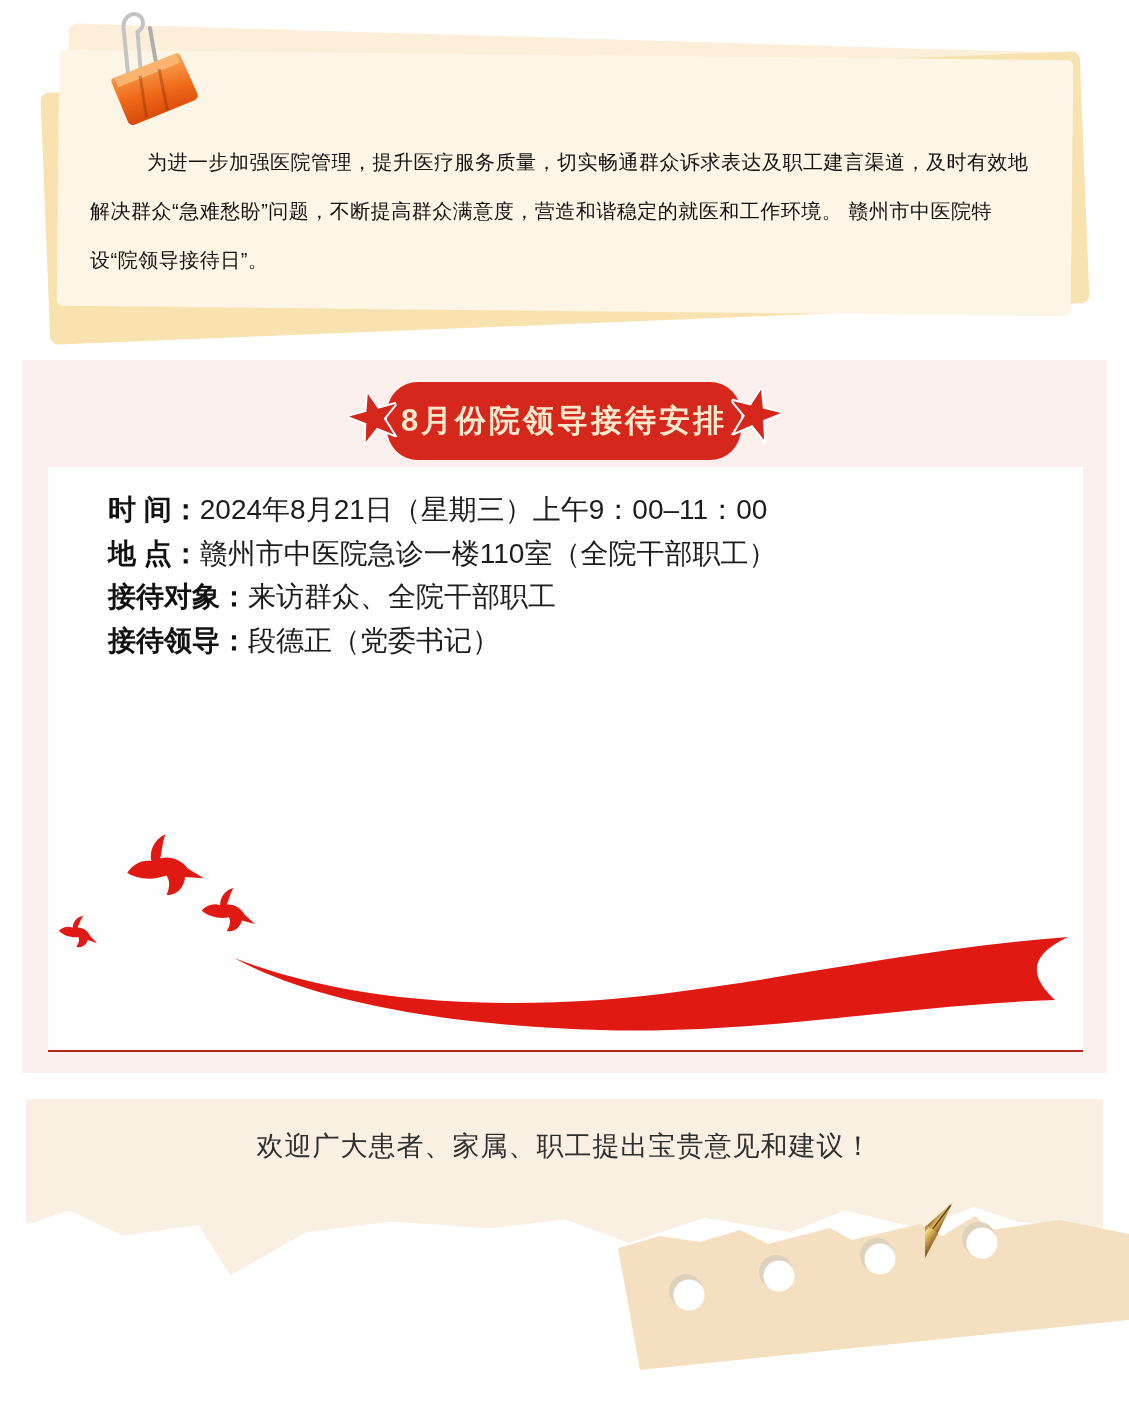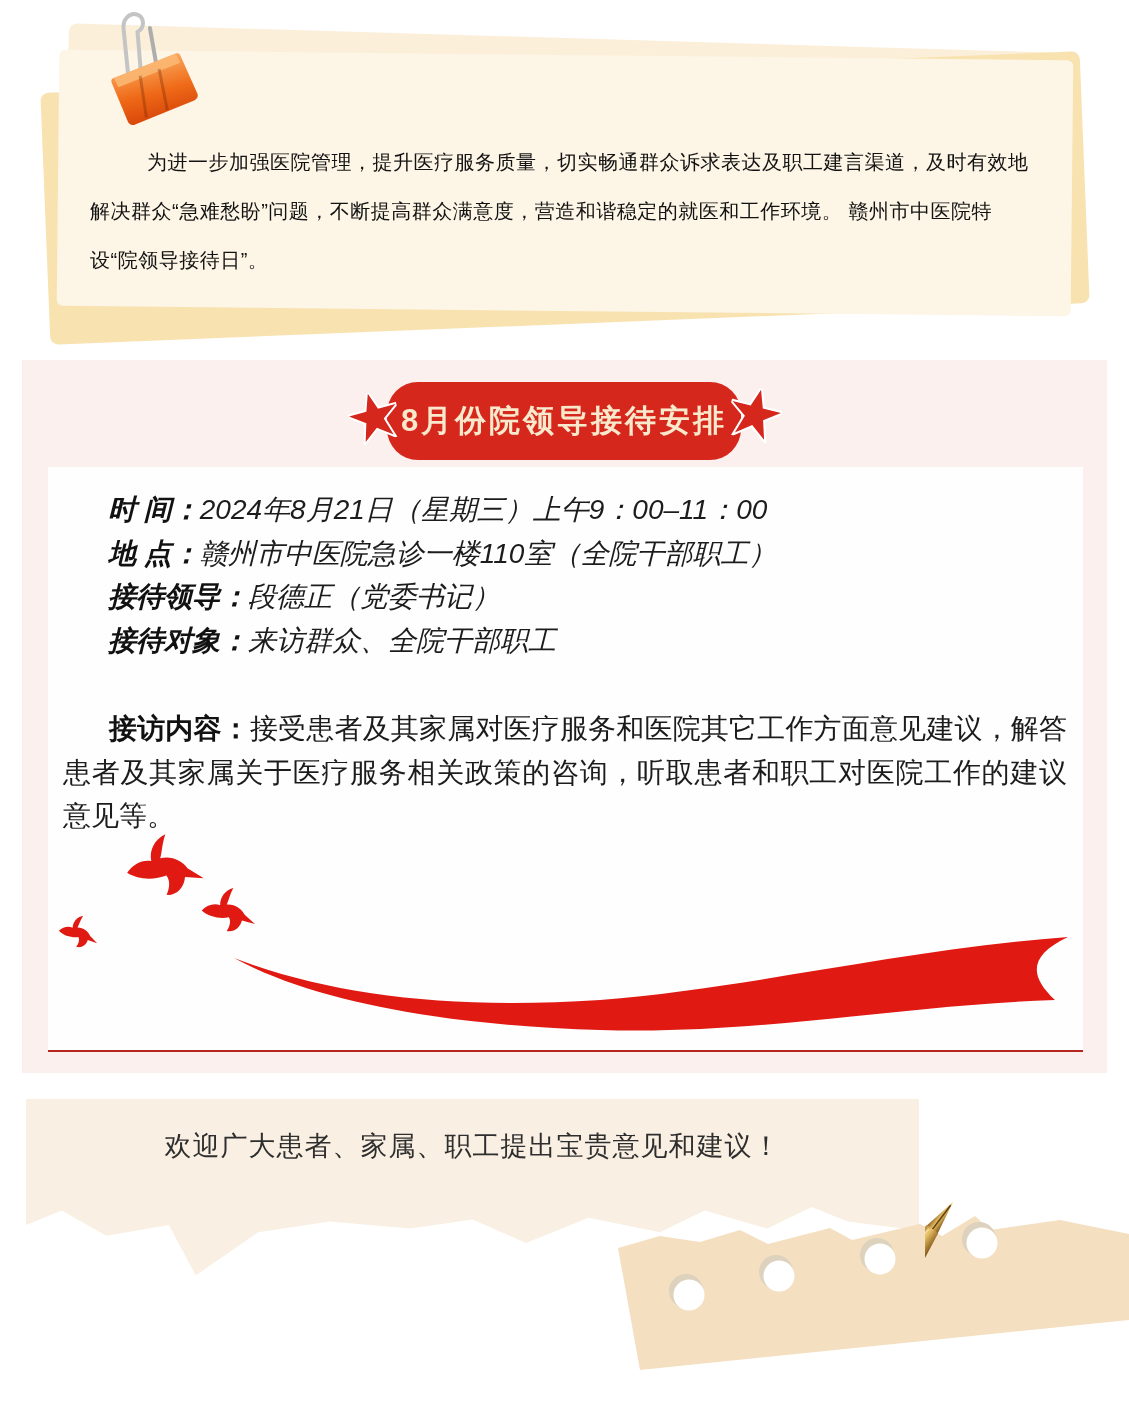--- a/index.html
+++ b/index.html
@@ -23,31 +23,31 @@
   .banner-pill{position:absolute;left:387px;top:382px;width:354px;height:78px;
     background:#d6271d;border-radius:31px;display:flex;align-items:center;justify-content:center;z-index:3;}
   .banner-title{font-size:31px;font-weight:700;letter-spacing:3px;color:#f8e9cc;}
   .star{position:absolute;z-index:4;}
   .star polygon{fill:#d6271d;stroke:#ffffff;stroke-width:8;paint-order:stroke;}
   .star-left{left:349px;top:392px;transform:rotate(-15deg);}
   .star-right{left:729px;top:388px;transform:rotate(14deg);}
   
   .card{position:absolute;left:48px;top:467px;width:1035px;height:583px;
     background:#fefefe;border-bottom:2px solid #b5261d;z-index:2;}
-  .details{position:absolute;left:60px;top:21px;font-style:italic;}
+  .details{position:absolute;left:60px;top:21px;}
   .drow{height:43.5px;line-height:43.5px;font-size:28px;white-space:nowrap;}
   .dlabel{font-weight:700;color:#111;}
   .dvalue{color:#1c1c1c;}
   .content{position:absolute;left:15px;top:240px;width:1004px;margin:0;
     font-size:28px;line-height:43.5px;text-align:justify;text-indent:46px;color:#1c1c1c;}
   .content b{color:#111;}
   
   .red-overlay{position:absolute;left:0;top:0;z-index:4;pointer-events:none;}
   
-  .footer-cream{position:absolute;left:26px;top:1099px;width:893px;height:180px;
+  .footer-cream{position:absolute;left:26px;top:1099px;width:1077px;height:180px;
     background:#f9efe2;z-index:1;
     clip-path:polygon(0% 0%,100% 0%,100% 73%,92% 68%,88% 60%,83% 72%,76% 62%,71% 74%,
       63% 66%,56% 80%,50% 67%,43% 72%,34% 68%,26% 74%,19% 98%,16% 70%,9% 76%,4% 62%,0% 70%);}
   .welcome-text{position:absolute;left:0;top:29px;width:100%;text-align:center;
     font-size:27px;letter-spacing:1px;color:#2e2e2e;}
   .tan-svg{position:absolute;left:588px;top:1208px;z-index:2;}
   .pen-svg{position:absolute;left:925px;top:1196px;z-index:3;}
 </style>
 </head>
 <body>
@@ -84,24 +84,23 @@
   <polygon points="50,2 62,36 98,36 68,58 79,94 50,72 21,94 32,58 2,36 38,36"></polygon>
 </svg>
 <svg class="star star-right" width="52" height="52" viewBox="0 0 100 100">
   <polygon points="50,2 62,36 98,36 68,58 79,94 50,72 21,94 32,58 2,36 38,36"></polygon>
 </svg>
 
 <div class="card">
   <div class="details">
     <div class="drow"><span class="dlabel">时 间：</span><span class="dvalue">2024年8月21日（星期三）上午9：00–11：00</span></div>
     <div class="drow"><span class="dlabel">地 点：</span><span class="dvalue">赣州市中医院急诊一楼110室（全院干部职工）</span></div>
+    <div class="drow"><span class="dlabel">接待对象：</span><span class="dvalue">来访群众、全院干部职工</span></div>
     <div class="drow"><span class="dlabel">接待领导：</span><span class="dvalue">段德正（党委书记）</span></div>
-    <div class="drow"><span class="dlabel">接待对象：</span><span class="dvalue">来访群众、全院干部职工</span></div>
   </div>
-  <p class="content"><b>接访内容：</b><span>接受患者及其家属对医疗服务和医院其它工作方面意见建议，解答患者及其家属关于医疗服务相关政策的咨询，听取患者和职工对医院工作的建议意见等。</span></p>
 </div>
 
 <svg class="red-overlay" width="1129" height="1406" viewBox="0 0 1129 1406">
   <defs>
     <path id="dove" d="M6,44 C14,34 26,30 36,33 C35,20 42,8 56,3 C51,14 50,23 47,31
                        C60,29 72,36 78,46 L96,60 L74,56 C72,68 62,77 50,75
                        C55,66 56,58 52,52 C38,56 18,54 6,44 Z"></path>
   </defs>
   <g fill="#e01a13">
     <use href="#dove" transform="translate(122,832) scale(0.84) rotate(-6 50 45)"></use>

